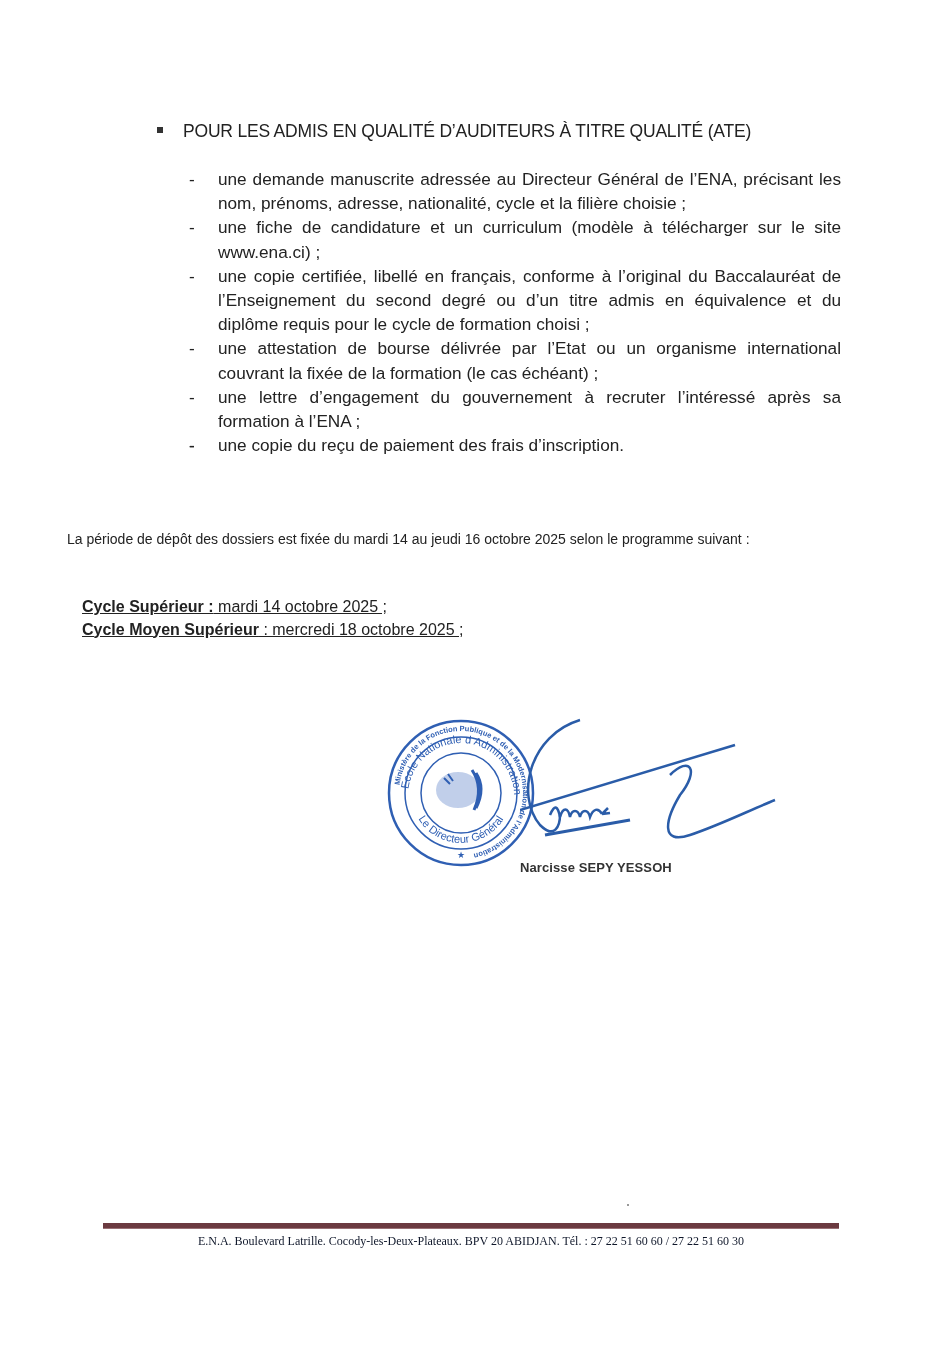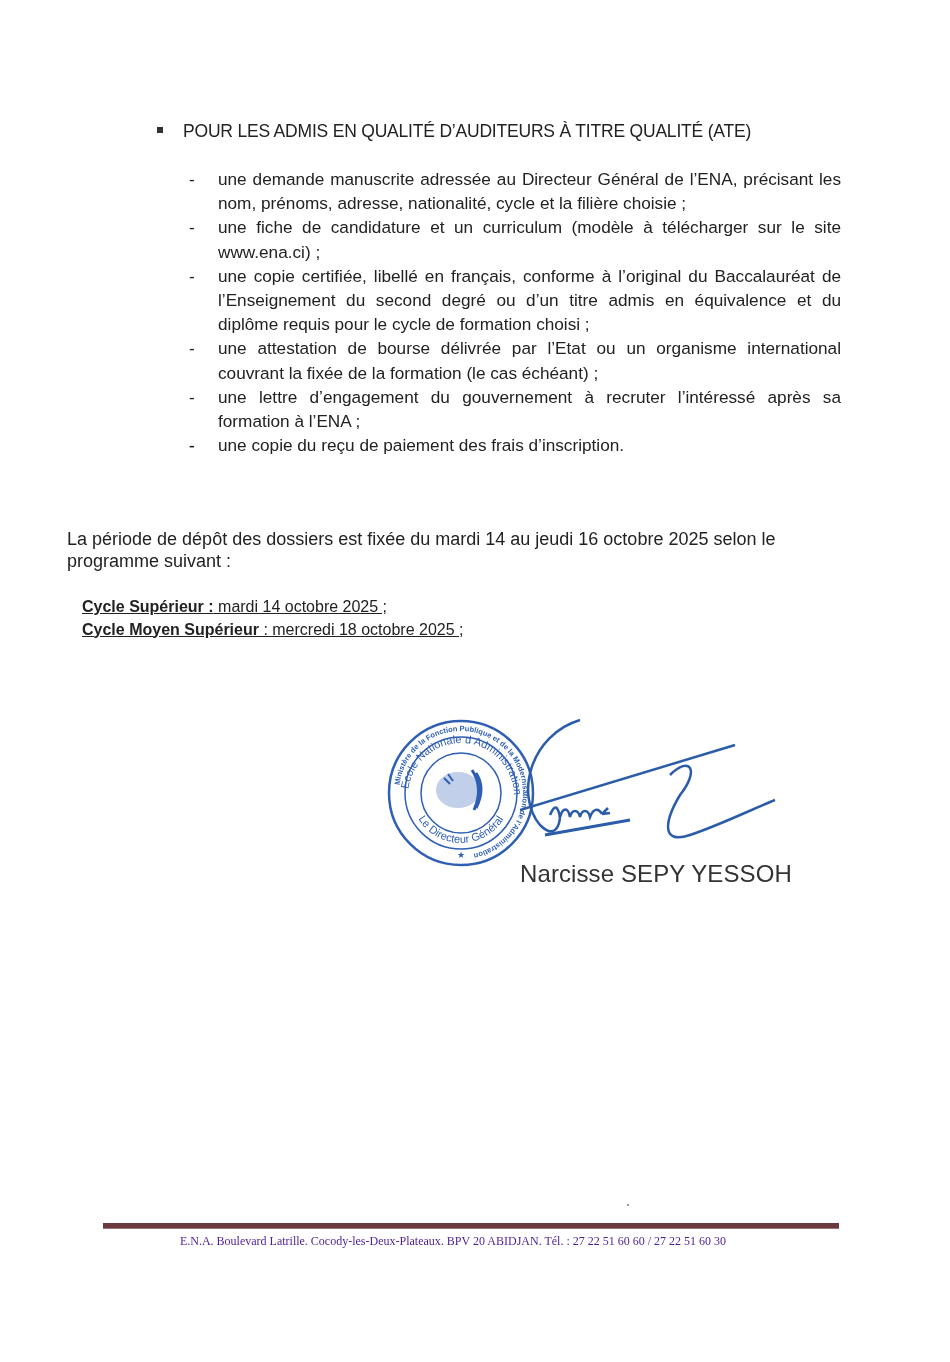--- a/index.html
+++ b/index.html
@@ -19,46 +19,46 @@
     }
     .req-list {
       position: absolute; left: 185px; top: 167px; width: 656px;
       margin: 0; padding: 0; list-style: none;
       font-size: 17.2px; line-height: 24.2px; color: #222;
     }
     .req-list li { position: relative; padding-left: 33px; text-align: justify; }
     .req-list li .dash { position: absolute; left: 4px; top: 0; }
     .para {
       position: absolute; left: 67px; top: 528px; width: 775px;
-      font-size: 18px; line-height: 22px; color: #222;
+      font-size: 14px; line-height: 22px; color: #222;
     }
     .schedule {
       position: absolute; left: 82px; top: 596px; width: 700px;
       font-size: 16px; line-height: 22.5px; color: #222; text-decoration: underline;
     }
     .schedule b { font-weight: bold; }
     .stamp {
       position: absolute; left: 386px; top: 718px; width: 150px; height: 150px;
     }
     .signature {
       position: absolute; left: 520px; top: 715px; width: 260px; height: 150px;
     }
     .signer-name {
-      position: absolute; left: 520px; top: 860px; font-size: 24px;
-      font-weight: normal; color: #333; letter-spacing: 0.1px;
+      position: absolute; left: 520px; top: 860px; font-size: 13px;
+      font-weight: bold; color: #333; letter-spacing: 0.1px;
     }
     .footer-rule {
       position: absolute; left: 103px; top: 1223px; width: 736px; height: 5px;
       background: #6b3a40;
       border-bottom: 1px solid #9a7075;
     }
     .footer-text {
-      position: absolute; left: 85px; top: 1234px; width: 736px;
+      position: absolute; left: 103px; top: 1234px; width: 736px;
       text-align: center; font-family: "Liberation Serif", "DejaVu Serif", serif;
-      font-size: 12px; color: #4c1d95;
+      font-size: 12px; color: #0f172a;
     }
     .dot-mark {
       position: absolute; left: 627px; top: 1204px; width: 2px; height: 2px; background: #999;
     }
   </style>
 </head>
 <body>
 
 <div class="heading">
   <span class="bullet"></span><span>POUR LES ADMIS EN QUALITÉ D’AUDITEURS À TITRE QUALITÉ (ATE)</span>

